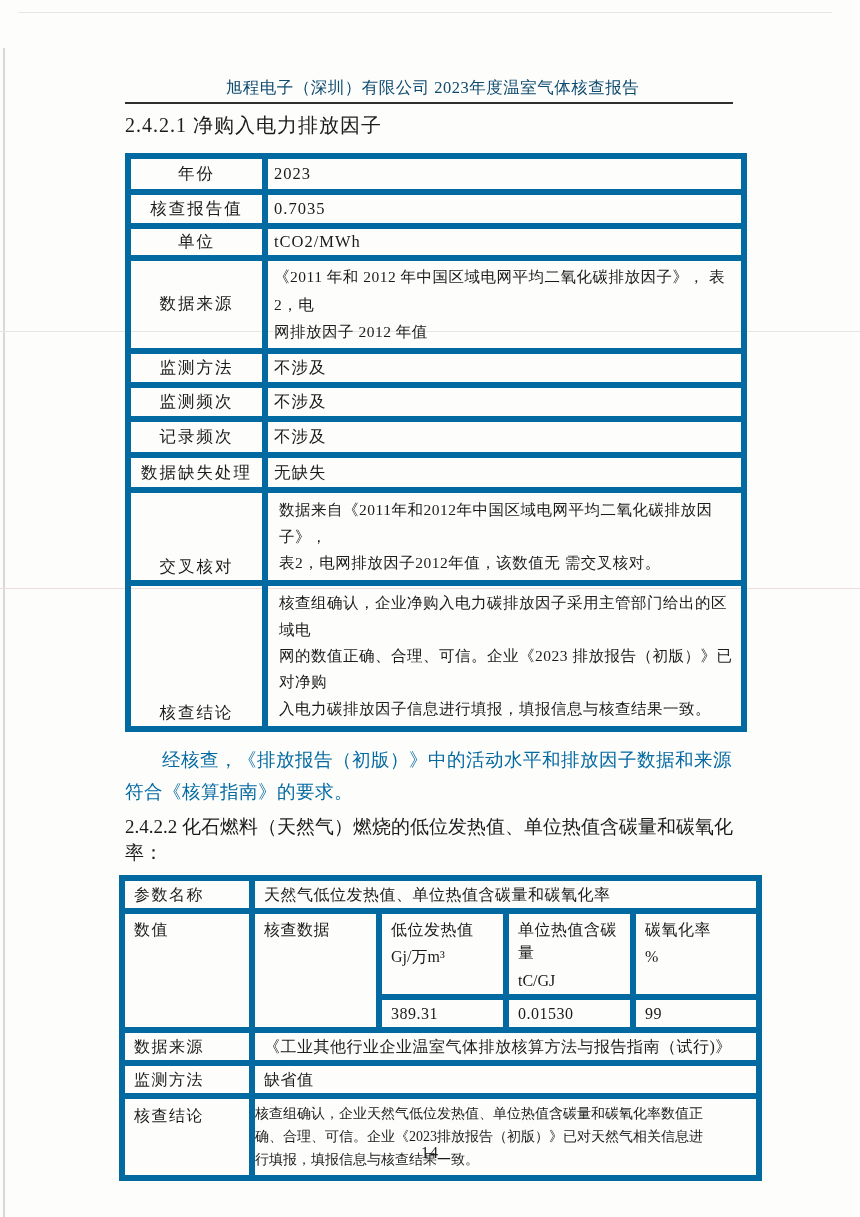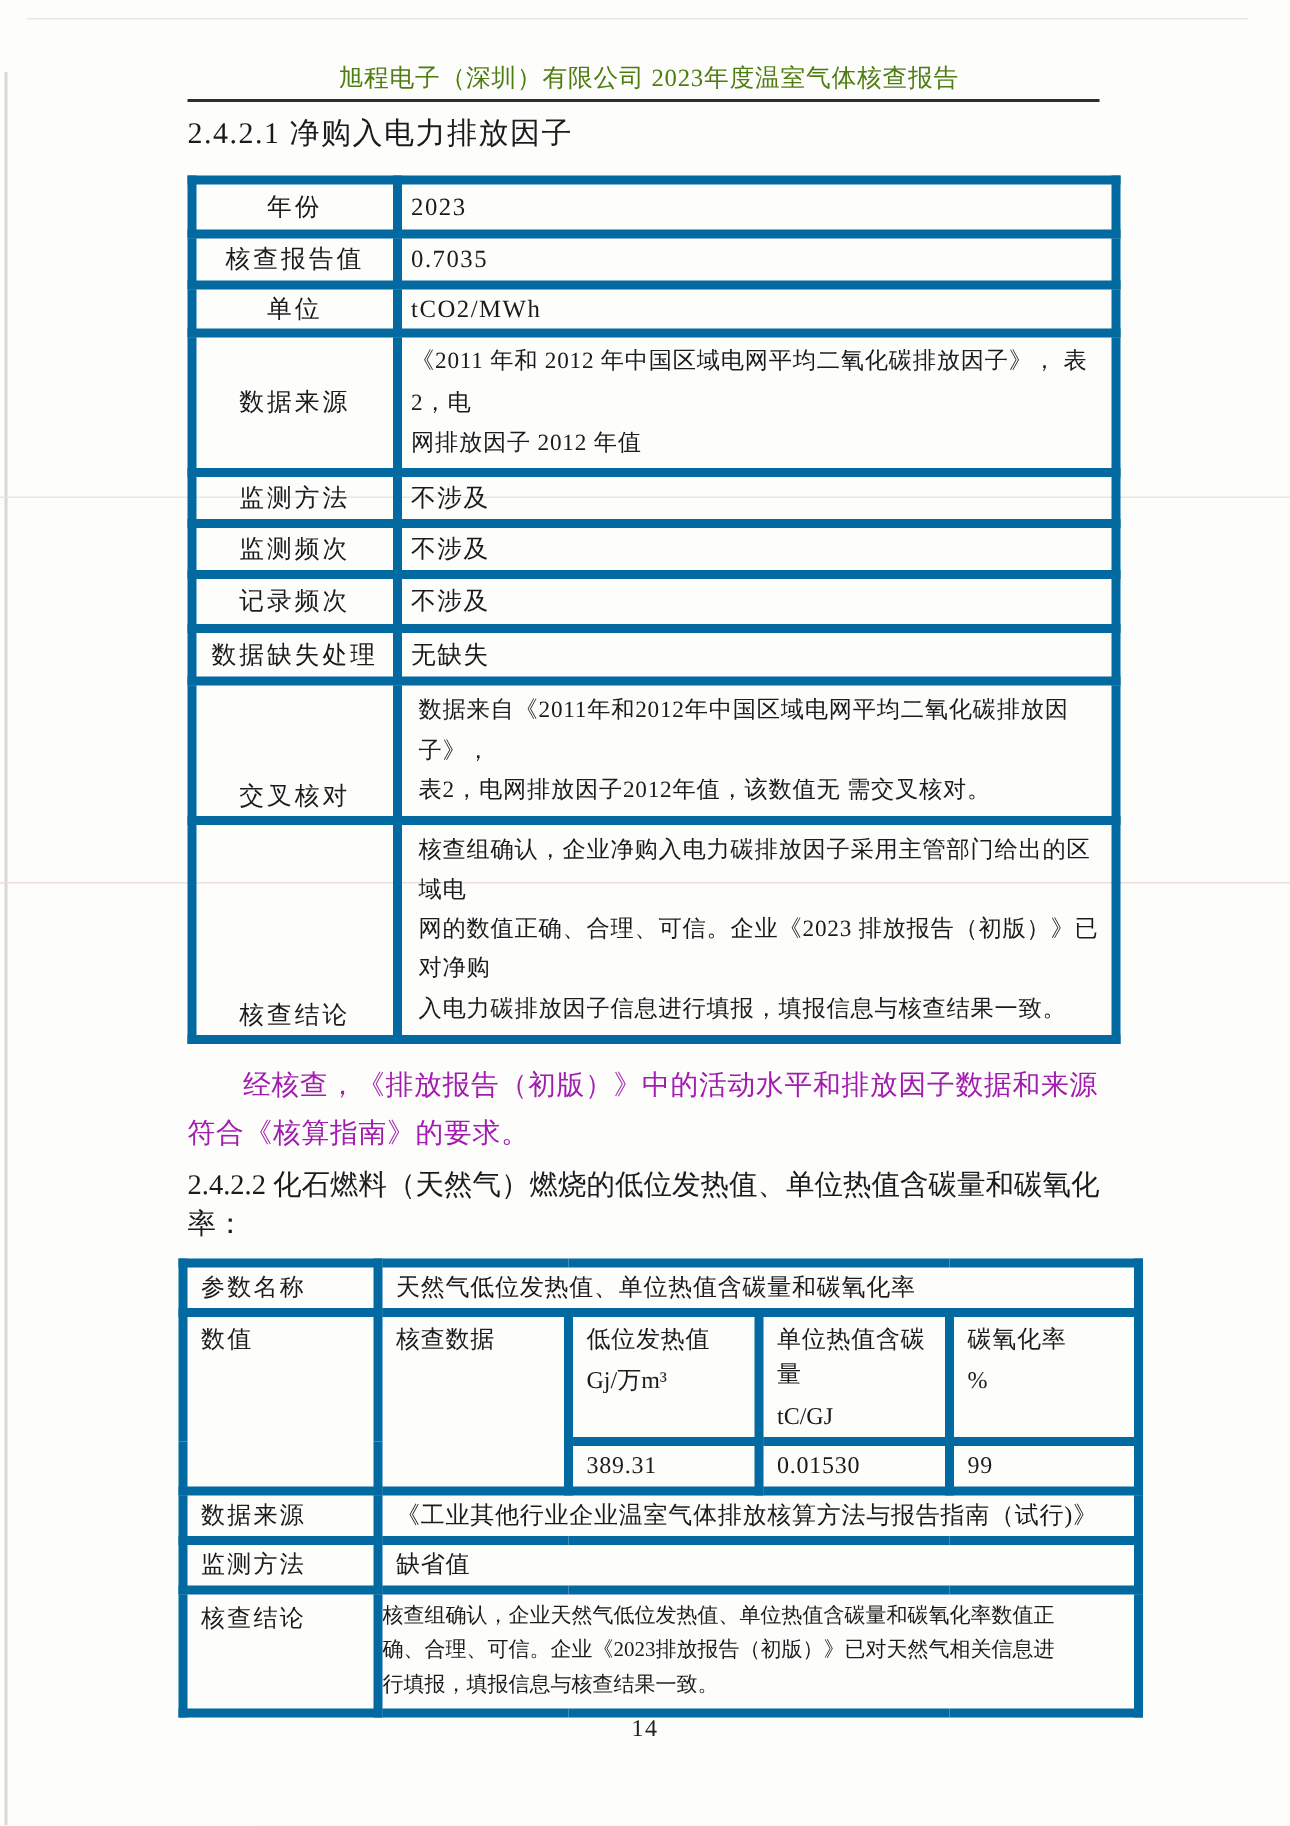--- a/index.html
+++ b/index.html
@@ -32,26 +32,26 @@
   .fold-line-2 {
     position: absolute; top: 588px; left: 0; width: 100%; height: 1px;
     background: #ecdede;
   }
   .content {
     position: relative; z-index: 1;
     margin: 0 120px 0 125px; 
   }
   
   .doc-header {
-    padding-top: 42px;
+    padding-top: 78px;
     text-align: center;
     font-size: 16.5px;
     letter-spacing: 0.5px;
     line-height: 1.25;
-    color: #4d7c0f;
+    color: #0c4a6e;
   }
   .header-rule {
     margin-top: 3px;
     width: 608px;
     border-bottom: 2px solid #2e2e2e;
   }
   
   .h-sub {
     margin-top: 8px;
     font-size: 20px;
@@ -67,21 +67,21 @@
     white-space: pre-line;
   }
   
   .para {
     margin-top: 13px;
     font-size: 18.5px;
     letter-spacing: 0.5px;
     line-height: 1.72;
     text-indent: 2em;
     white-space: pre-line;
-    color: #a21caf;
+    color: #0369a1;
   }
   
   table {
     border-collapse: collapse;
     table-layout: fixed;
   }
   td {
     border: 6px solid #0369a1;
     font-size: 16.5px;
     letter-spacing: 1px;

